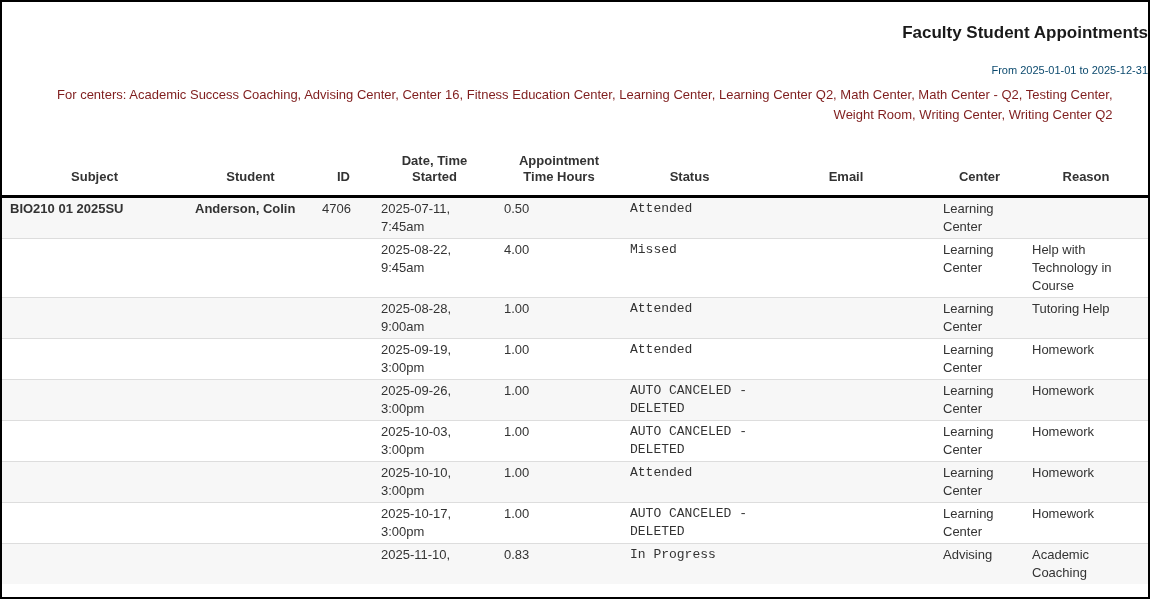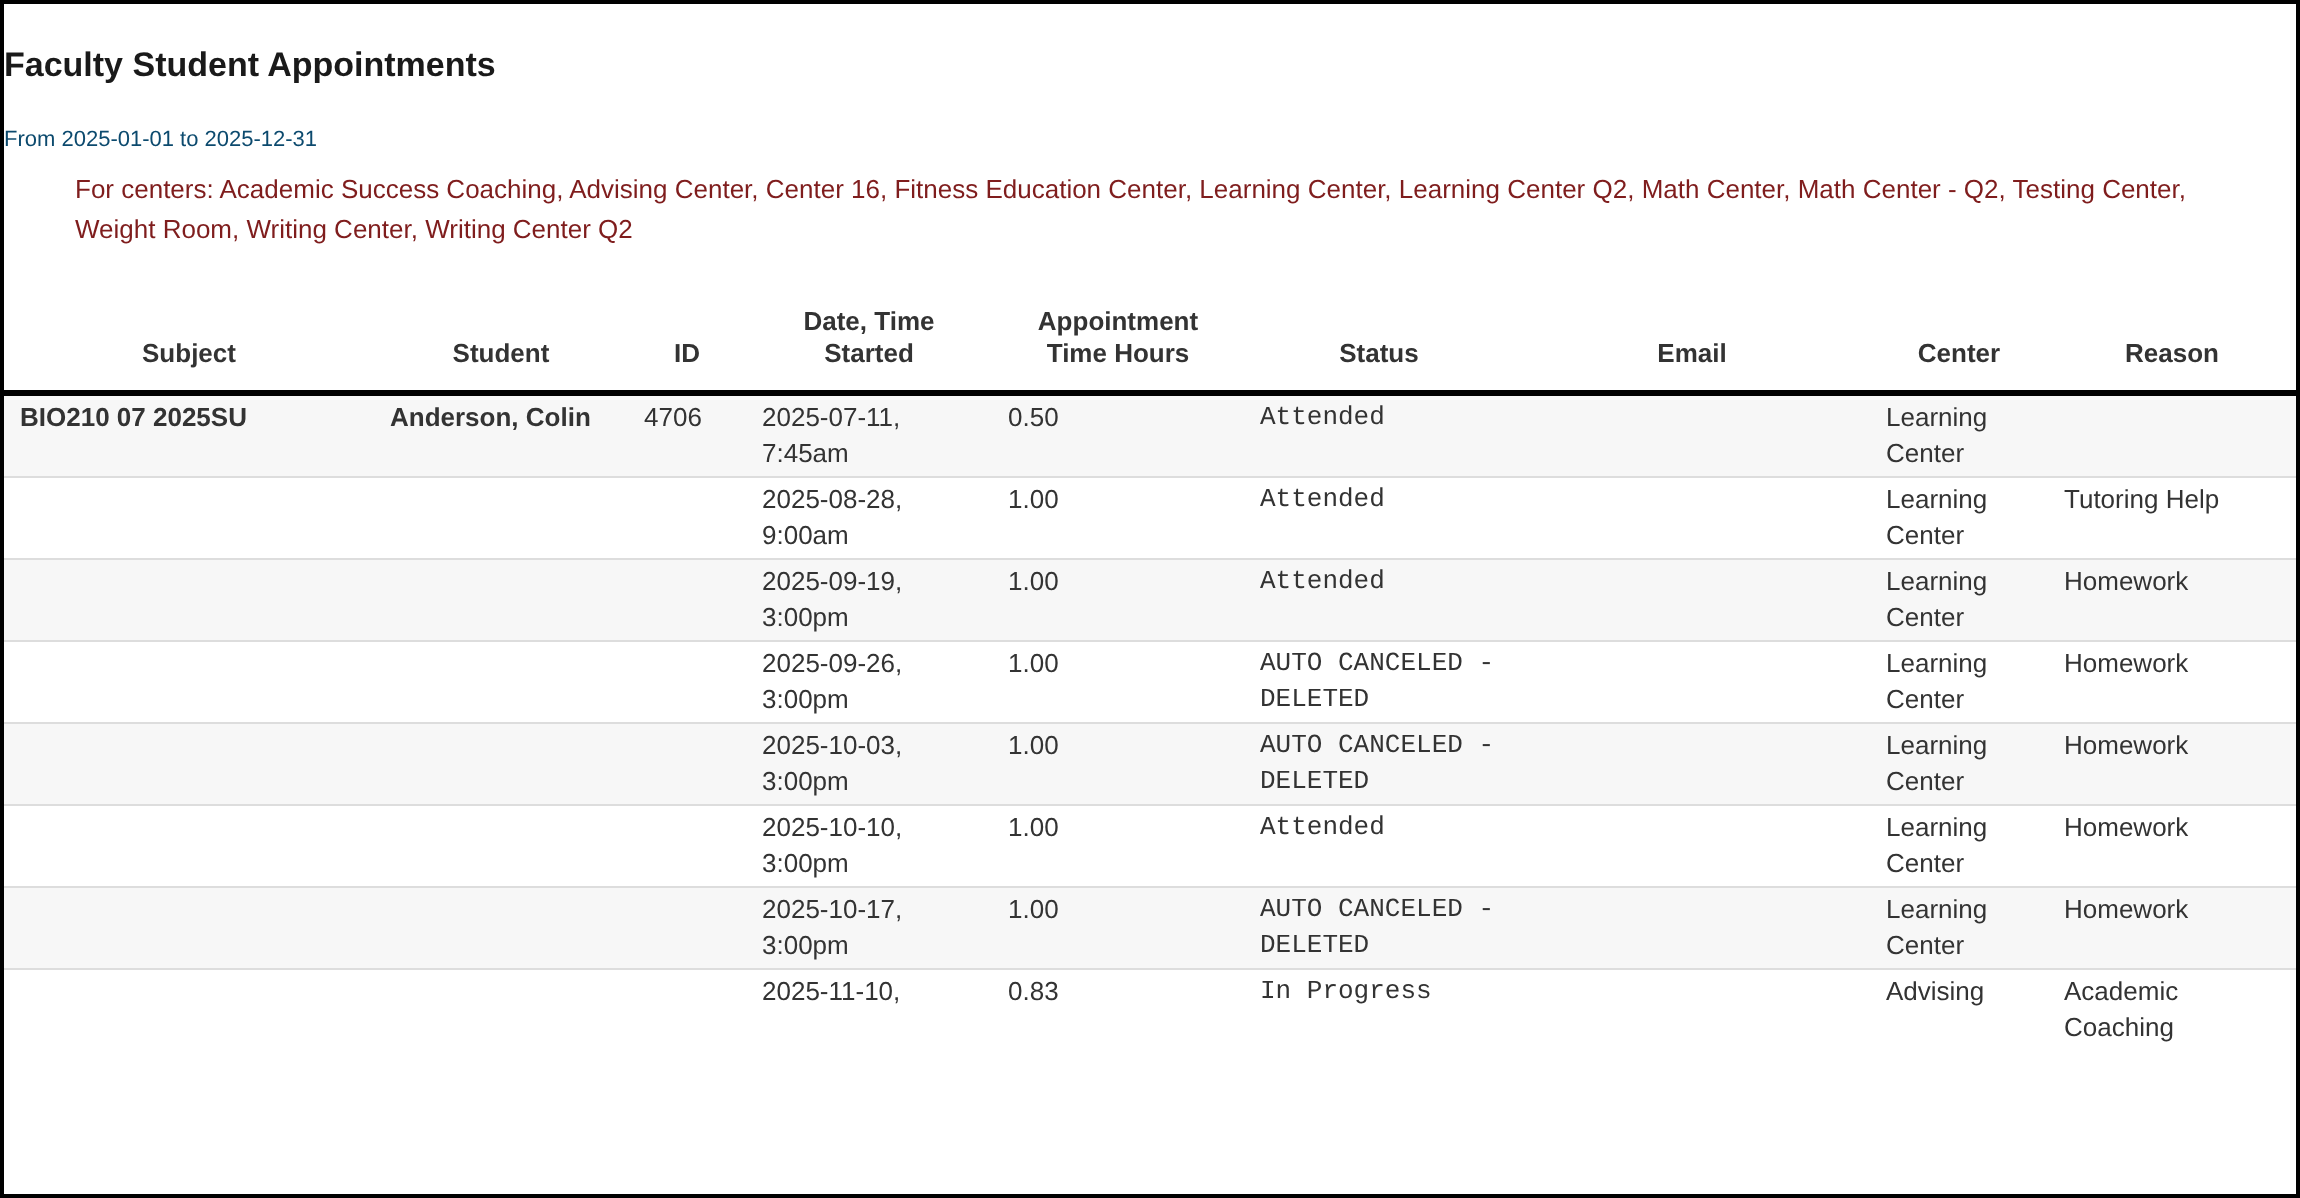--- a/index.html
+++ b/index.html
@@ -6,21 +6,21 @@
   html, body { background: #ffffff; }
   body {
     width: 1150px;
     height: 599px;
     border: 2px solid #000000;
     overflow: hidden;
     font-family: "Liberation Sans", sans-serif;
     color: #333333;
     background: #ffffff;
   }
-  .report-header { text-align: left; }
+  .report-header { text-align: right; }
   .report-title {
     margin-top: 20px;
     font-size: 17px;
     font-weight: bold;
     color: #1a1a1a;
     line-height: 1.25;
   }
   .date-range {
     margin-top: 21px;
     font-size: 11px;
@@ -103,34 +103,45 @@
         <th>Date, Time Started</th>
         <th>Appointment Time Hours</th>
         <th>Status</th>
         <th>Email</th>
         <th>Center</th>
         <th>Reason</th>
       </tr>
   </thead>
   <tbody>
       <tr>
-        <td class="cell-subject">BIO210 07 2025SU</td>
+        <td class="cell-subject">BIO210 01 2025SU</td>
         <td class="cell-student">Anderson, Colin</td>
         <td class="cell-id">4706</td>
         <td class="cell-date_time">2025-07-11, 7:45am</td>
         <td class="cell-hours">0.50</td>
         <td class="cell-status">Attended</td>
         <td class="cell-email"></td>
         <td class="cell-center">Learning Center</td>
         <td class="cell-reason"></td>
       </tr>
       <tr>
         <td class="cell-subject"></td>
         <td class="cell-student"></td>
         <td class="cell-id"></td>
+        <td class="cell-date_time">2025-08-22, 9:45am</td>
+        <td class="cell-hours">4.00</td>
+        <td class="cell-status">Missed</td>
+        <td class="cell-email"></td>
+        <td class="cell-center">Learning Center</td>
+        <td class="cell-reason">Help with Technology in Course</td>
+      </tr>
+      <tr>
+        <td class="cell-subject"></td>
+        <td class="cell-student"></td>
+        <td class="cell-id"></td>
         <td class="cell-date_time">2025-08-28, 9:00am</td>
         <td class="cell-hours">1.00</td>
         <td class="cell-status">Attended</td>
         <td class="cell-email"></td>
         <td class="cell-center">Learning Center</td>
         <td class="cell-reason">Tutoring Help</td>
       </tr>
       <tr>
         <td class="cell-subject"></td>
         <td class="cell-student"></td>

